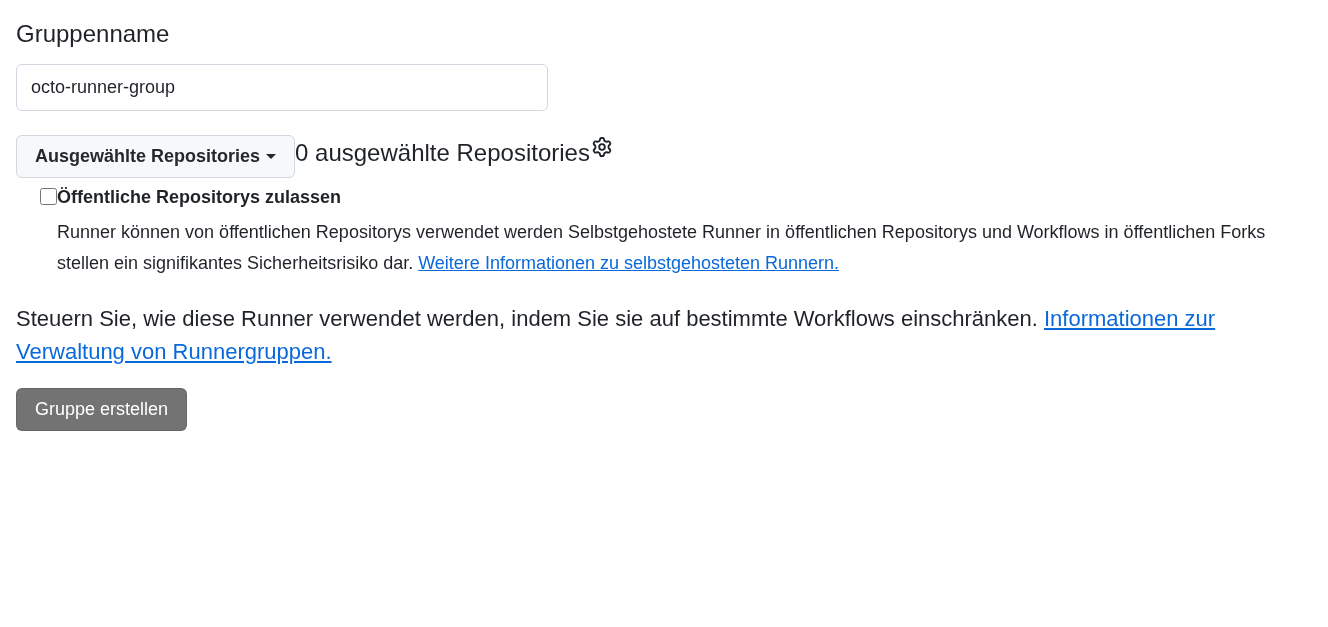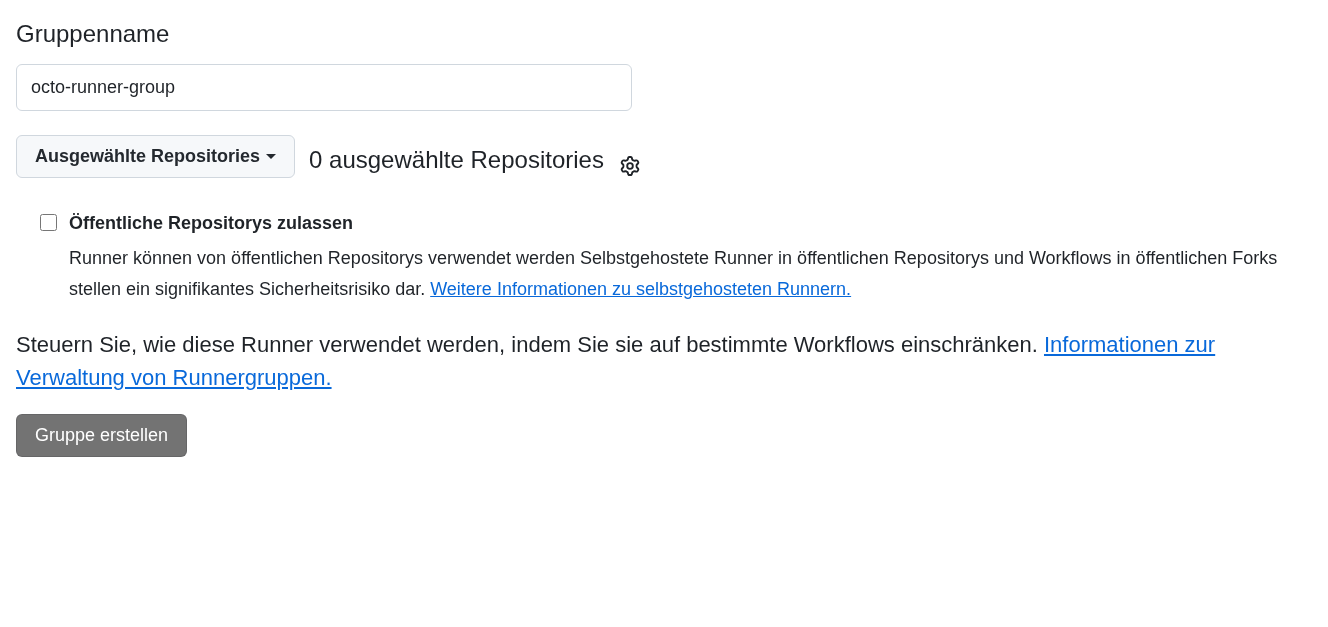--- a/index.html
+++ b/index.html
@@ -17,21 +17,21 @@
     .section {
       margin-bottom: 24px;
     }
     h2 {
       font-size: 24px;
       font-weight: 400;
       margin-bottom: 12px;
       color: #1f2328;
     }
     .text-input {
-      width: 616px;
+      width: 532px;
       padding: 12px 14px;
       font-size: 18px;
       border: 1px solid #d0d7de;
       border-radius: 6px;
       background-color: #ffffff;
       color: #1f2328;
       font-family: inherit;
     }
     .dropdown-btn {
       display: inline-flex;
@@ -51,43 +51,42 @@
       margin-left: 6px;
       width: 0;
       height: 0;
       border-left: 5px solid transparent;
       border-right: 5px solid transparent;
       border-top: 5px solid #24292f;
       vertical-align: middle;
     }
     .repo-access-row {
       display: flex;
-      align-items: flex-end;
-      gap: 14px;
+      align-items: flex-start;
+      gap: 0;
     }
     .repo-count-text {
       font-size: 24px;
       color: #1f2328;
     }
     .gear-btn {
       display: inline-flex;
       align-items: center;
       justify-content: center;
       background: none;
       border: none;
       cursor: pointer;
       padding: 2px;
       color: #1f2328;
     }
     .checkbox-section {
-      margin-top: 32px;
+      margin-top: 6px;
       margin-left: 24px;
       display: flex;
       align-items: flex-start;
-      gap: 12px;
     }
     .checkbox-input {
       width: 17px;
       height: 17px;
       margin-top: 4px;
       cursor: pointer;
     }
     .checkbox-content {
       flex: 1;
     }

